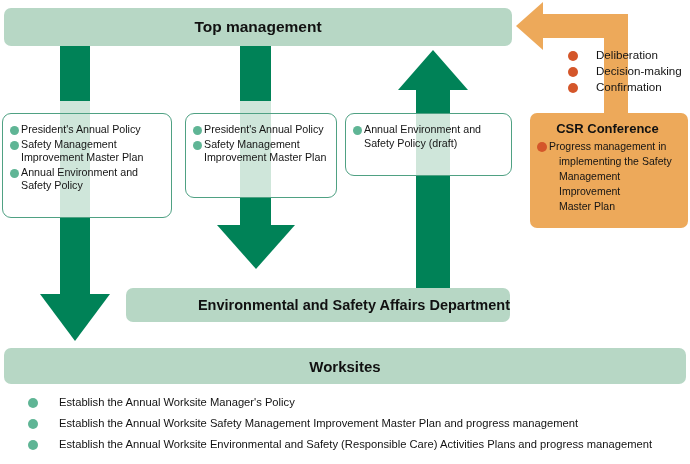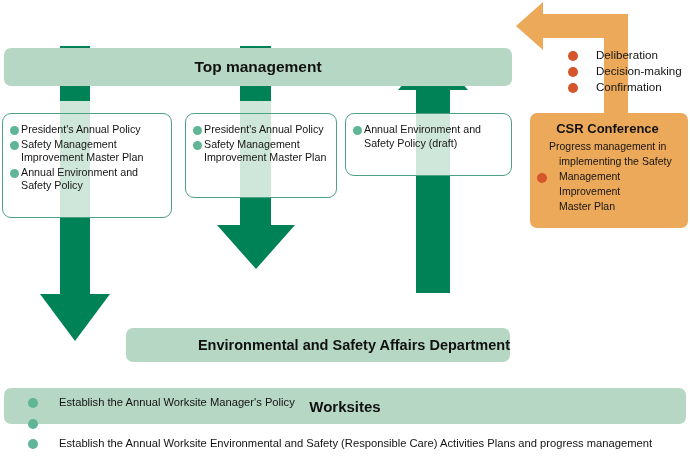--- a/index.html
+++ b/index.html
@@ -9,21 +9,21 @@
     color:#1a1a1a;
   }
   #diagram{position:absolute;left:0;top:0;width:690px;height:464px;}
   .layer-svg{position:absolute;left:0;top:0;width:690px;height:464px;}
   .abs{position:absolute;box-sizing:border-box;}
 
   
   .band{
     background:#b7d7c5;border-radius:7px;
     display:flex;align-items:center;justify-content:center;
-    font-weight:bold;color:#111;margin-top:40px;
+    font-weight:bold;color:#111;
   }
   .band.top{left:4px;top:8px;width:508px;height:38px;font-size:15.5px;}
   .band.dept{left:126px;top:288px;width:384px;height:34px;font-size:14.5px;justify-content:flex-end;}
   .band.worksites{left:4px;top:348px;width:682px;height:36px;font-size:15px;}
 
   
   .obox{
     background:rgba(255,255,255,0.0);
     border:1px solid #4fa183;border-radius:9px;
     padding:9px 8px 6px 7px;
@@ -38,21 +38,21 @@
     background:#5fb595;margin-top:3px;margin-right:2px;
   }
   .btxt{font-size:10.7px;line-height:13.6px;color:#161616;}
 
   
   .csr{
     left:530px;top:113px;width:158px;height:115px;
     background:#eda95a;border-radius:7px;padding:6px 10px 6px 7px;
   }
   .csr-title{font-size:13px;font-weight:bold;color:#111;text-align:center;margin:2px 0 3px 0;}
-  .csr-row{display:flex;align-items:center;}
+  .csr-row{display:flex;align-items:flex-start;}
   .odot{flex:0 0 auto;width:10px;height:10px;border-radius:50%;background:#d4562a;margin-top:3px;margin-right:2px;}
   .csr-txt{font-size:10.5px;line-height:15px;color:#141414;text-indent:0;}
   .csr-txt span{display:block;}
   .csr-txt span+span{padding-left:10px;}
 
   
   .dlist{left:568px;top:48px;width:122px;}
   .dlist .drow{display:flex;align-items:center;margin-bottom:3px;gap:16px;}
   .dlist .dlabel{font-size:11.6px;color:#131313;}
 
@@ -169,20 +169,21 @@
     </div>
   </div>
 
   <div class="abs wlist">
     <div class="wrow">
       <span class="wdot"></span>
       <span class="wtxt">Establish the Annual Worksite Manager's Policy</span>
     </div>
     <div class="wrow">
       <span class="wdot"></span>
+      <span class="wtxt">Establish the Annual Worksite Safety Management Improvement Master Plan and progress management</span>
     </div>
     <div class="wrow">
       <span class="wdot"></span>
       <span class="wtxt">Establish the Annual Worksite Environmental and Safety (Responsible Care) Activities Plans and progress management</span>
     </div>
   </div>
 
 </div>
 
 </body></html>

